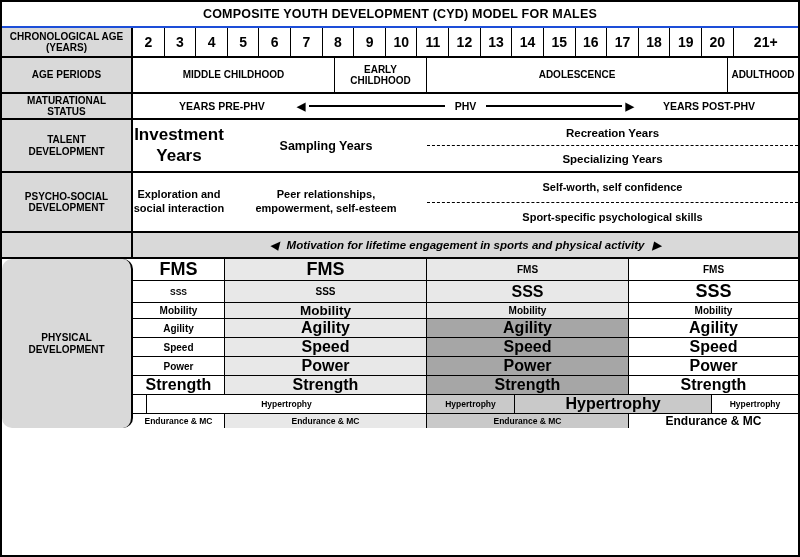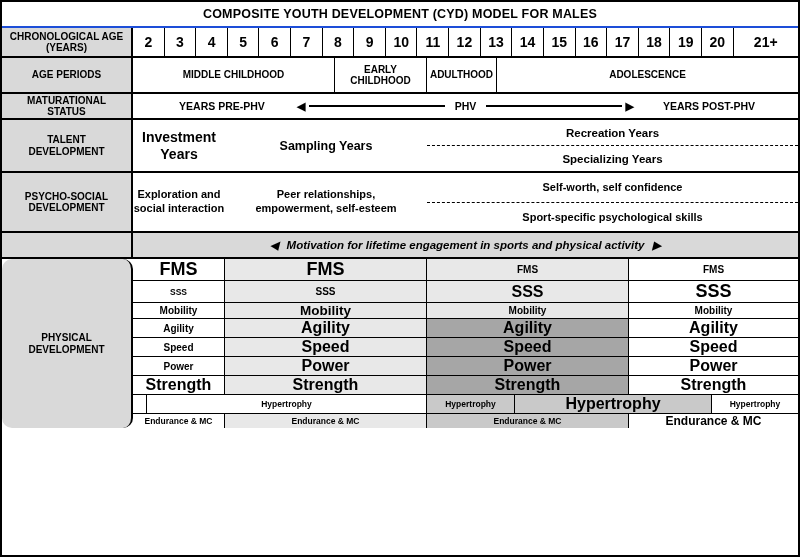--- a/index.html
+++ b/index.html
@@ -70,21 +70,21 @@
     font-size:10.5px;font-weight:bold;
     box-sizing:border-box;
   }
   .arrowline{display:flex;align-items:center;gap:4px;}
   .ar-left::before{content:"\25C0";font-size:11px;}
   .ar-right::after{content:"\25B6";font-size:11px;}
   .dashline{flex:1;height:2px;background:#000;min-width:40px;}
   .c{display:flex;align-items:center;justify-content:center;text-align:center;box-sizing:border-box;}
 
   .talent-row{height:53px;}
-  .tl-left{width:92px;font-size:14px;font-weight:bold;line-height:1.2;}
+  .tl-left{width:92px;font-size:17px;font-weight:bold;line-height:1.2;}
   .tl-mid{width:202px;font-size:12.5px;font-weight:bold;}
   .tl-right{flex:1;display:flex;flex-direction:column;}
   .tl-right .half{flex:1;display:flex;align-items:center;justify-content:center;font-size:11.5px;font-weight:bold;}
   .dashed-sep{border-top:1px dashed #000;}
 
   .psy-row{height:60px;}
   .ps-left{width:92px;font-size:11px;font-weight:bold;line-height:1.25;}
   .ps-mid{width:202px;font-size:11px;font-weight:bold;line-height:1.25;}
   .ps-right{flex:1;display:flex;flex-direction:column;}
   .ps-right .half{flex:1;display:flex;align-items:center;justify-content:center;font-size:11px;font-weight:bold;}
@@ -174,22 +174,22 @@
   <div class="row per-row bdr-b">
     <div class="lbl">AGE PERIODS</div>
     <div class="body">
       <div class="per-cell" style="width:202px;">MIDDLE CHILDHOOD</div>
       <div class="per-cell" style="width:92px;">
         <span>
           <span>EARLY</span><br>
           <span>CHILDHOOD</span>
         </span>
       </div>
+      <div class="per-cell" style="flex:1;">ADOLESCENCE</div>
       <div class="per-cell" style="width:70px;">ADULTHOOD</div>
-      <div class="per-cell" style="flex:1;">ADOLESCENCE</div>
     </div>
   </div>
 
   <div class="row mat-row bdr-b">
     <div class="lbl">
       <span>
         <span>MATURATIONAL</span><br>
         <span>STATUS</span>
       </span>
     </div>

